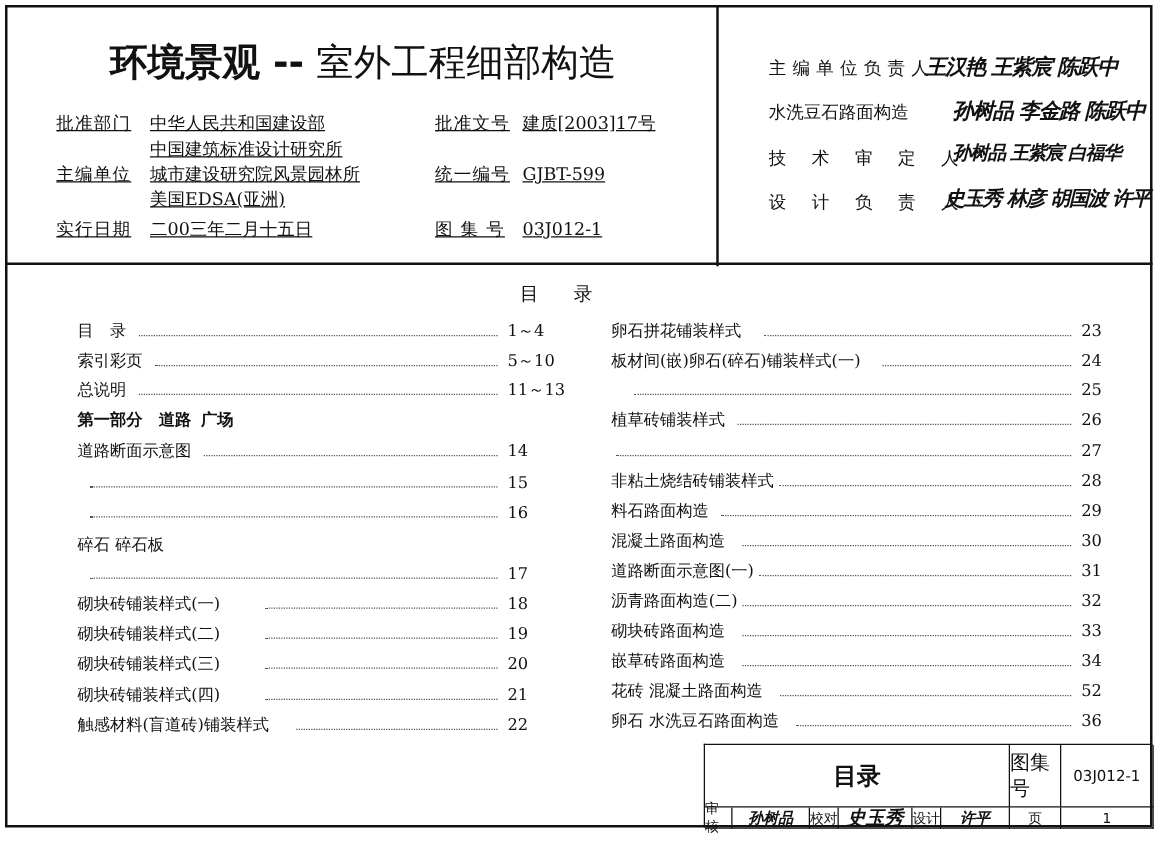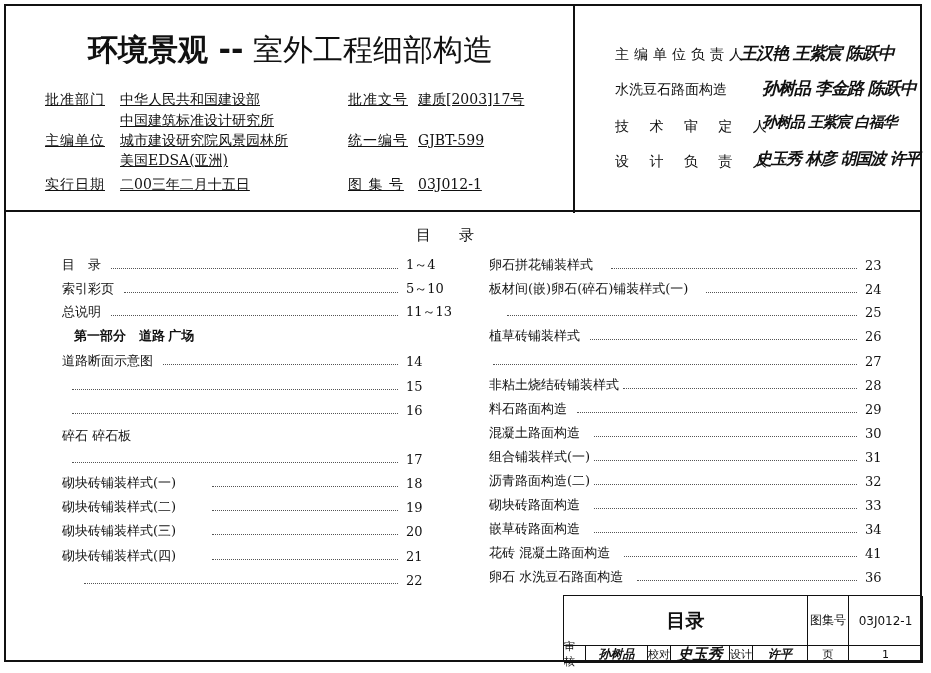--- a/index.html
+++ b/index.html
@@ -13,21 +13,21 @@
   .title .light{font-weight:normal;}
   .meta{position:absolute;font-size:14px;white-space:nowrap;line-height:18px;text-decoration:underline;}
   .meta.label{letter-spacing:1px;}
   .resp{position:absolute;left:615px;font-size:14px;white-space:nowrap;}
   .sig{position:absolute;font-family:"DejaVu Sans","Liberation Sans",sans-serif;font-style:italic;font-weight:bold;font-size:17px;white-space:nowrap;letter-spacing:-1px;}
   .toc-heading{position:absolute;left:416px;top:226px;font-size:15px;letter-spacing:28px;white-space:nowrap;}
   .toc-row{position:absolute;height:22px;display:flex;align-items:center;font-size:13px;white-space:nowrap;}
   .toc-row .lbl{flex:0 0 auto;}
   .toc-row .dots{flex:1 1 auto;border-bottom:1px dotted #555;margin:0 8px 0 10px;height:0;position:relative;top:3px;}
   .toc-row .pg{flex:0 0 48px;font-size:13px;}
-  .toc-row.section .lbl{font-weight:bold;font-family:Liberation Serif, serif;margin-left:12px;}
+  .toc-row.section .lbl{font-weight:bold;font-family:Liberation Mono, monospace;}
   .tb{position:absolute;left:563px;top:595px;width:359px;height:67px;border:1px solid #111;border-right:none;border-bottom:none;box-sizing:border-box;}
   .tb .cell{position:absolute;box-sizing:border-box;border-right:1px solid #111;border-bottom:1px solid #111;display:flex;align-items:center;justify-content:center;font-family:"DejaVu Sans","Liberation Sans",sans-serif;}
   .tb .small{font-size:11px;}
   .sig-sm{font-family:"DejaVu Sans","Liberation Sans",sans-serif;font-style:italic;font-weight:bold;font-size:12px;white-space:nowrap;}
 </style>
 </head>
 <body>
 
 <div class="frame"></div>
 <div class="vdiv"></div>
@@ -118,20 +118,21 @@
     <span class="lbl">砌块砖铺装样式(三)</span>
     <span class="dots" style="margin-left:36px"></span>
     <span class="pg">20</span>
   </div>
 <div class="toc-row" style="left:62px;top:545px;width:392px">
     <span class="lbl">砌块砖铺装样式(四)</span>
     <span class="dots" style="margin-left:36px"></span>
     <span class="pg">21</span>
   </div>
 <div class="toc-row" style="left:62px;top:569px;width:392px">
+    <span class="lbl">触感材料(盲道砖)铺装样式</span>
     <span class="dots" style="margin-left:22px"></span>
     <span class="pg">22</span>
   </div>
 
 <div class="toc-row" style="left:489px;top:254px;width:416px">
     <span class="lbl">卵石拼花铺装样式</span>
     <span class="dots" style="margin-left:18px"></span>
     <span class="pg" style="flex-basis:40px">23</span>
   </div>
 <div class="toc-row" style="left:489px;top:278px;width:416px">
@@ -161,21 +162,21 @@
     <span class="lbl">料石路面构造</span>
     <span class="dots"></span>
     <span class="pg" style="flex-basis:40px">29</span>
   </div>
 <div class="toc-row" style="left:489px;top:422px;width:416px">
     <span class="lbl">混凝土路面构造</span>
     <span class="dots" style="margin-left:14px"></span>
     <span class="pg" style="flex-basis:40px">30</span>
   </div>
 <div class="toc-row" style="left:489px;top:446px;width:416px">
-    <span class="lbl">组合铺装样式(一)</span>
+    <span class="lbl">道路断面示意图(一)</span>
     <span class="dots" style="margin-left:4px"></span>
     <span class="pg" style="flex-basis:40px">31</span>
   </div>
 <div class="toc-row" style="left:489px;top:470px;width:416px">
     <span class="lbl">沥青路面构造(二)</span>
     <span class="dots" style="margin-left:4px"></span>
     <span class="pg" style="flex-basis:40px">32</span>
   </div>
 <div class="toc-row" style="left:489px;top:494px;width:416px">
     <span class="lbl">砌块砖路面构造</span>
@@ -183,31 +184,31 @@
     <span class="pg" style="flex-basis:40px">33</span>
   </div>
 <div class="toc-row" style="left:489px;top:518px;width:416px">
     <span class="lbl">嵌草砖路面构造</span>
     <span class="dots" style="margin-left:14px"></span>
     <span class="pg" style="flex-basis:40px">34</span>
   </div>
 <div class="toc-row" style="left:489px;top:542px;width:416px">
     <span class="lbl">花砖 混凝土路面构造</span>
     <span class="dots" style="margin-left:14px"></span>
-    <span class="pg" style="flex-basis:40px">41</span>
+    <span class="pg" style="flex-basis:40px">52</span>
   </div>
 <div class="toc-row" style="left:489px;top:566px;width:416px">
     <span class="lbl">卵石 水洗豆石路面构造</span>
     <span class="dots" style="margin-left:14px"></span>
     <span class="pg" style="flex-basis:40px">36</span>
   </div>
 
 <div class="tb">
   <div class="cell" style="left:0;top:0;width:244px;height:50px;font-size:19px;font-weight:bold">目录</div>
-  <div class="cell" style="left:244px;top:0;width:41px;height:50px;font-size:12px">图集号</div>
+  <div class="cell" style="left:244px;top:0;width:41px;height:50px;font-size:16px">图集号</div>
   <div class="cell" style="left:285px;top:0;width:74px;height:50px;font-size:12px">03J012-1</div>
 
   <div class="cell small" style="left:0;top:50px;width:22px;height:17px">审核</div>
   <div class="cell" style="left:22px;top:50px;width:61px;height:17px;border-right:none">
       <span class="sig-sm">孙树品</span>
     </div>
   <div class="cell small" style="left:83px;top:50px;width:24px;height:17px;border-left:1px solid #111">校对</div>
   <div class="cell" style="left:107px;top:50px;width:58px;height:17px;border-right:none">
       <span class="sig-sm" style="font-size:15px">史玉秀</span>
     </div>

